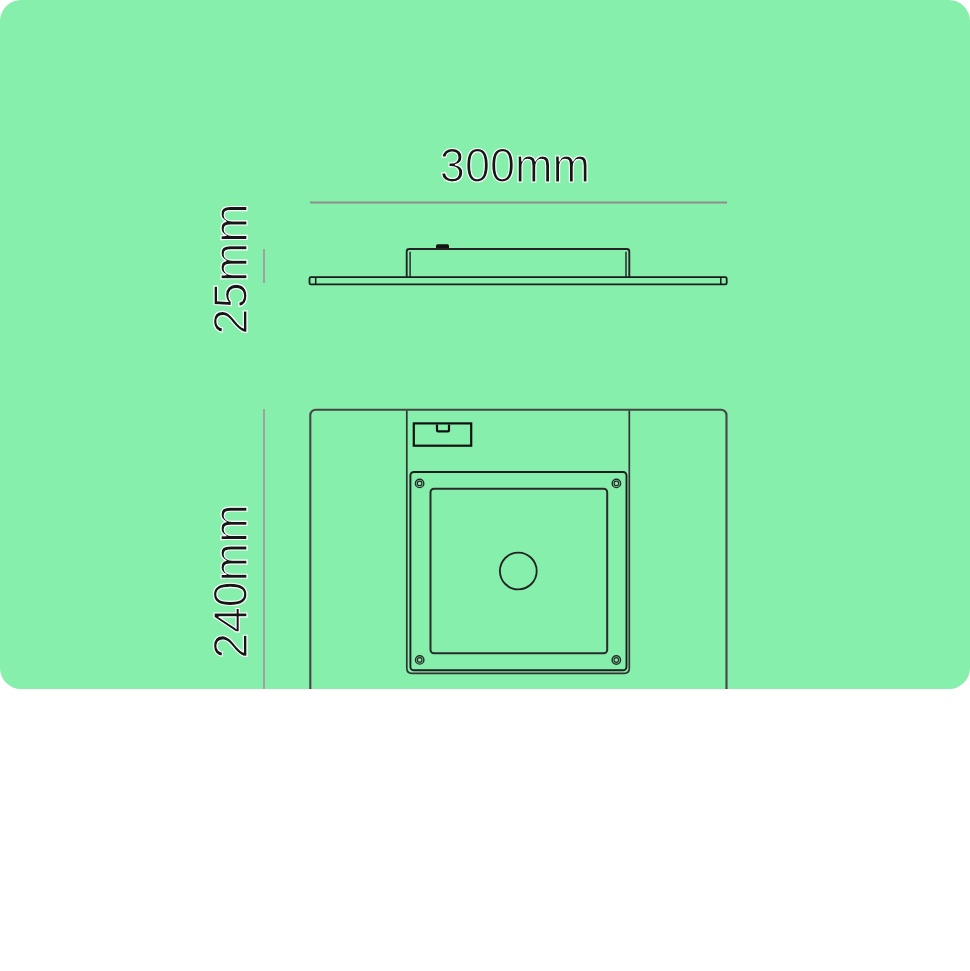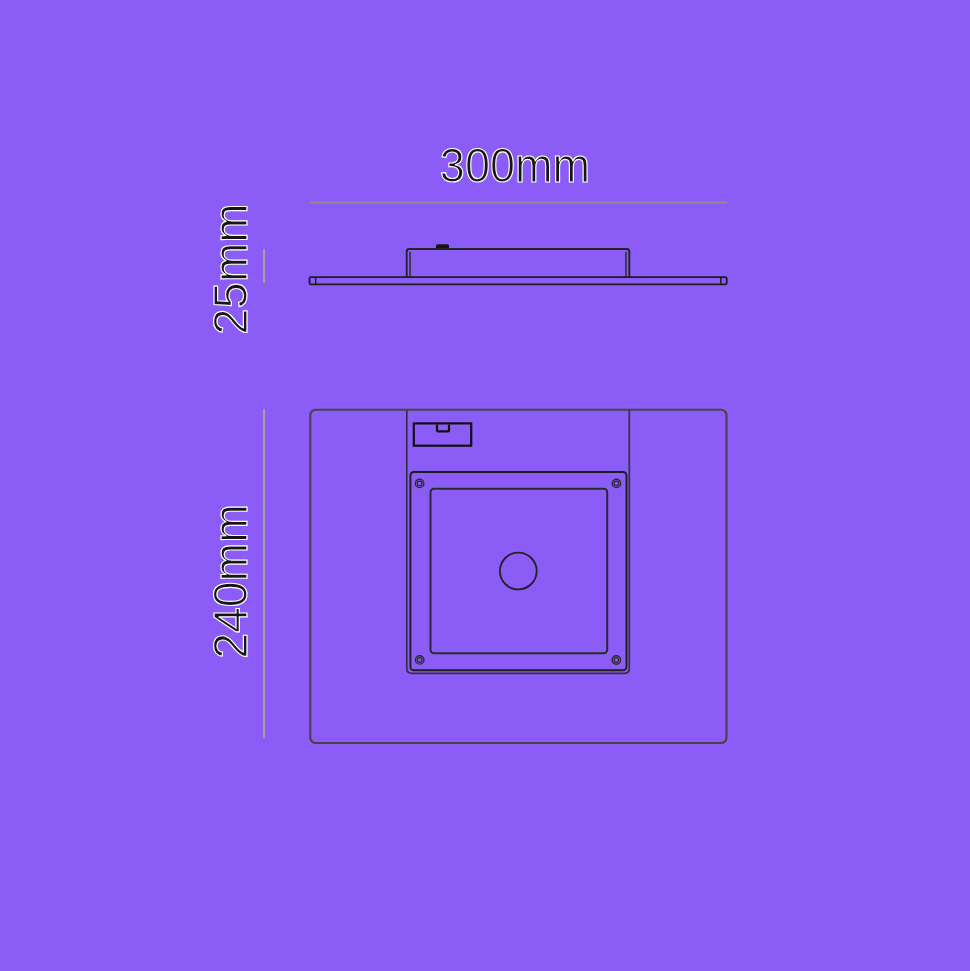--- a/index.html
+++ b/index.html
@@ -1,16 +1,16 @@
 <!DOCTYPE html>
 <html><head>
 <meta charset="utf-8">
 <style>
   html,body{margin:0;padding:0;background:#ffffff;}
-  .canvas{position:relative;width:970px;height:971px;background:#8b5cf6;overflow:hidden;}
+  .canvas{position:relative;width:970px;height:689px;background:#86efac;overflow:hidden;border-radius:21px;}
   svg{position:absolute;left:0;top:0;filter:blur(0.5px);}
   text{font-family:"Liberation Sans", sans-serif;}
 </style>
 </head>
 <body>
 <div class="canvas">
 <svg width="970" height="971" viewBox="0 0 970 971" fill="none">
 
   <text x="0" y="0" font-size="49" fill="#161616" text-anchor="middle" stroke="#ffffff" stroke-width="1.2" transform="translate(515,182) scale(0.92,1)">300mm</text>
 

